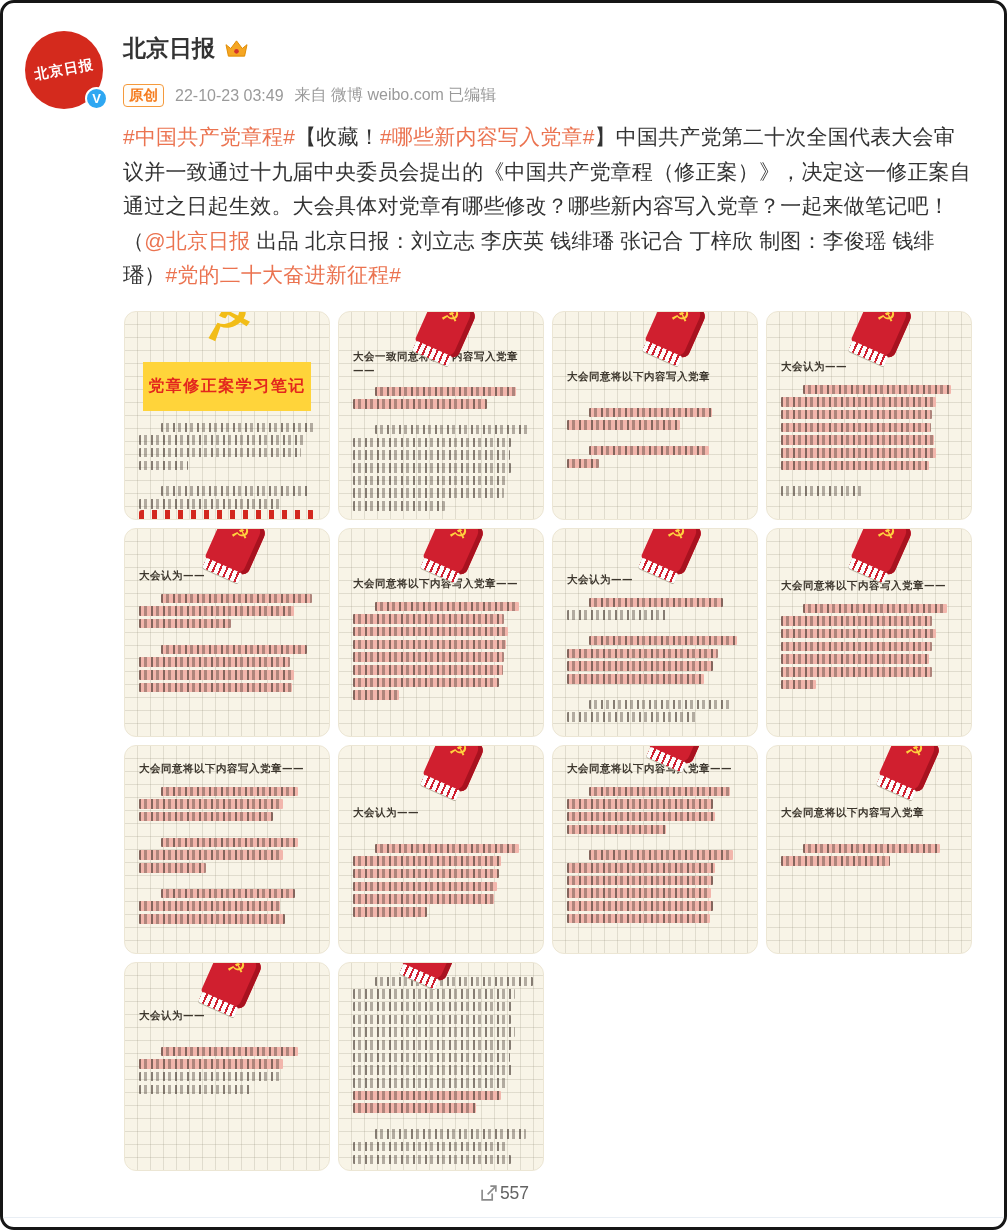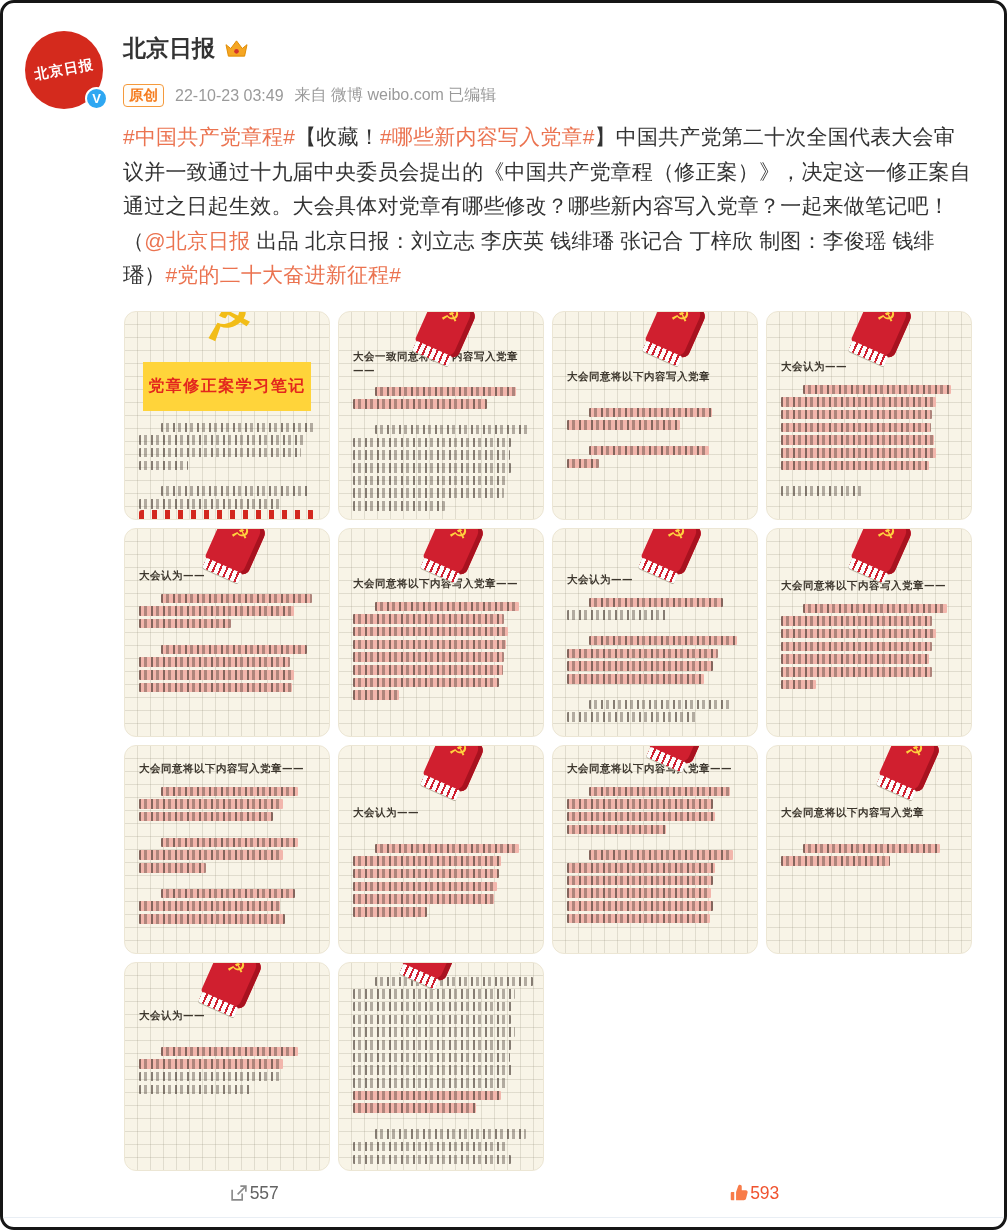--- a/index.html
+++ b/index.html
@@ -313,22 +313,16 @@
 
   <div class="toolbar">
     <div class="tb">
       <svg width="22" height="22" viewBox="0 0 24 24" fill="none" stroke="#8a8a8a" stroke-width="1.8">
         <path d="M4.5 8.5v11h11v-7"></path>
           <path d="M13.5 4.5h6v6"></path>
           <path d="M19 5L10.5 13.5"></path>
       </svg>
       <span>557</span>
     </div>
-    <div class="tb like">
-      <svg width="22" height="22" viewBox="0 0 24 24">
-        <path d="M6.8 10.8V20H4.2c-.7 0-1.2-.5-1.2-1.2v-6.8c0-.7.5-1.2 1.2-1.2h2.6zm2 9.2v-9.2l2.3-6.4c.3-.8 1-1.4 1.9-1.4 1.1 0 2 .9 2 2v4h4.5c1.3 0 2.2 1.2 1.9 2.4l-1.7 6.7c-.3 1.1-1.2 1.9-2.4 1.9H8.8z" fill="#f87c49"></path>
-      </svg>
-      <span>593</span>
-    </div>
   </div>
 
   <div class="divider"></div>
 </div>
 
 </body></html>

